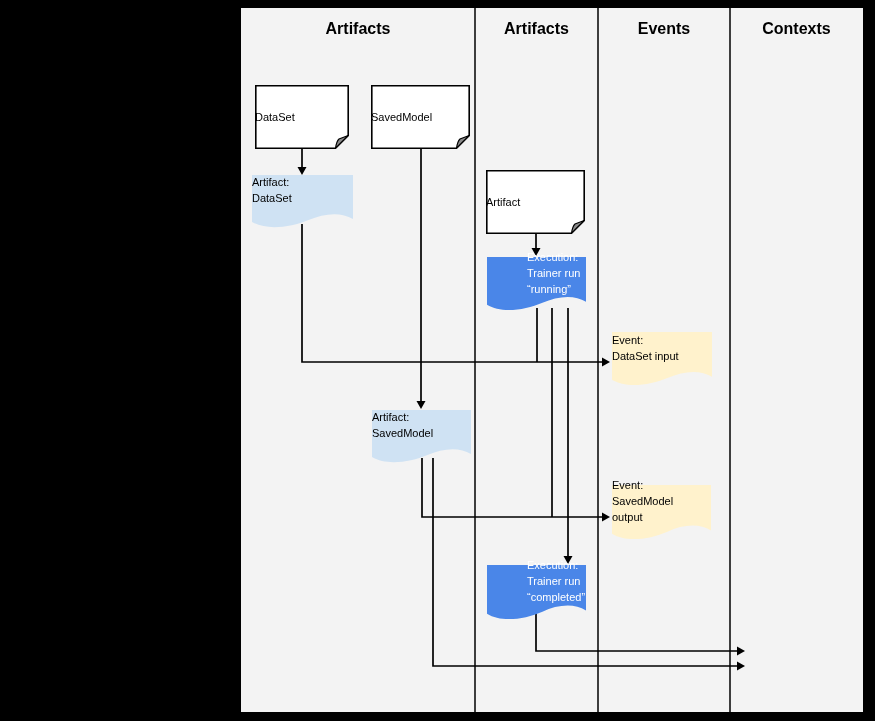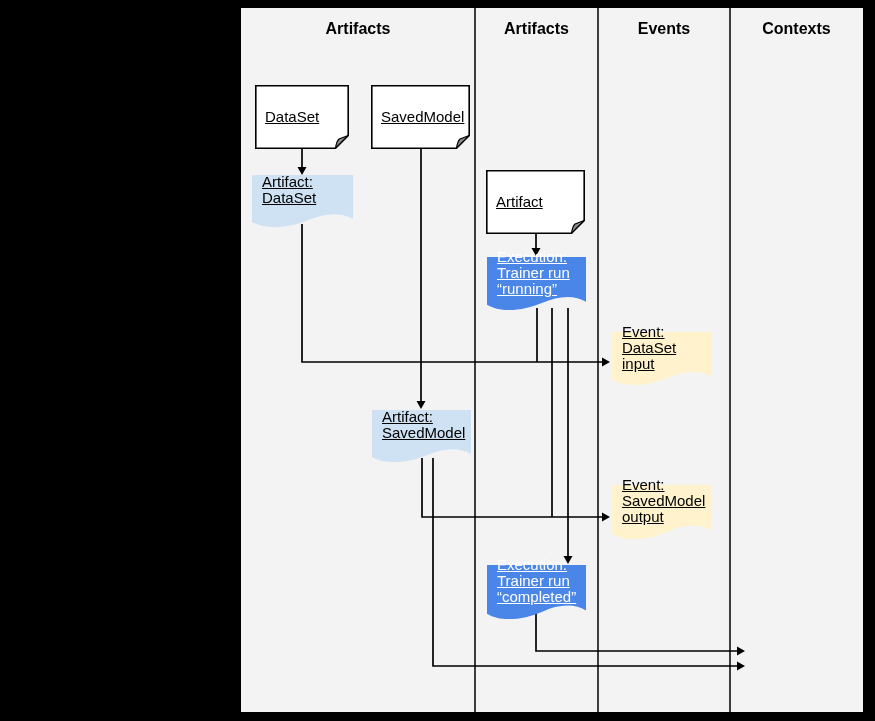--- a/index.html
+++ b/index.html
@@ -29,31 +29,31 @@
     font-size:16px;font-weight:700;line-height:20px;color:var(--text-dark);
     z-index:3;
   }
 
   .node{position:absolute;z-index:2;}
   .node .shape{position:absolute;left:0;top:0;width:100%;height:100%;display:block;}
   .node .shape path{vector-effect:non-scaling-stroke;}
   .node .label{
     position:absolute;left:0;top:0;right:4px;bottom:0;
     display:flex;flex-direction:column;justify-content:center;
-    padding-left:10px;white-space:pre-line;
-    font-size:15px;line-height:16px;color:var(--text-dark);text-decoration:underline;
+    white-space:pre-line;
+    font-size:11px;line-height:16px;color:var(--text-dark);
   }
   .node.wave .label{bottom:25px;}
   .doc .shape .paper{fill:var(--doc-fill);stroke:var(--line-color);stroke-width:1.6;}
   .doc .shape .flap{fill:#8a8a8a;stroke:var(--line-color);stroke-width:1.1;}
   .artifact .shape path{fill:var(--artifact-fill);}
   .event .shape path{fill:var(--event-fill);}
   .execution .shape path{fill:var(--execution-fill);}
   .context .shape path{fill:var(--context-fill);}
-  .execution .label,.context .label{color:var(--text-light);}
+  .execution .label,.context .label{color:var(--text-light);margin-left:40px;}
 
   .wire{stroke:var(--line-color);stroke-width:1.7;fill:none;}
   .divider{stroke:var(--line-color);stroke-width:1.5;fill:none;}
   .arrowhead{fill:var(--line-color);stroke:none;}
 </style>
 </head>
 <body>
 
 <div class="canvas">
 

